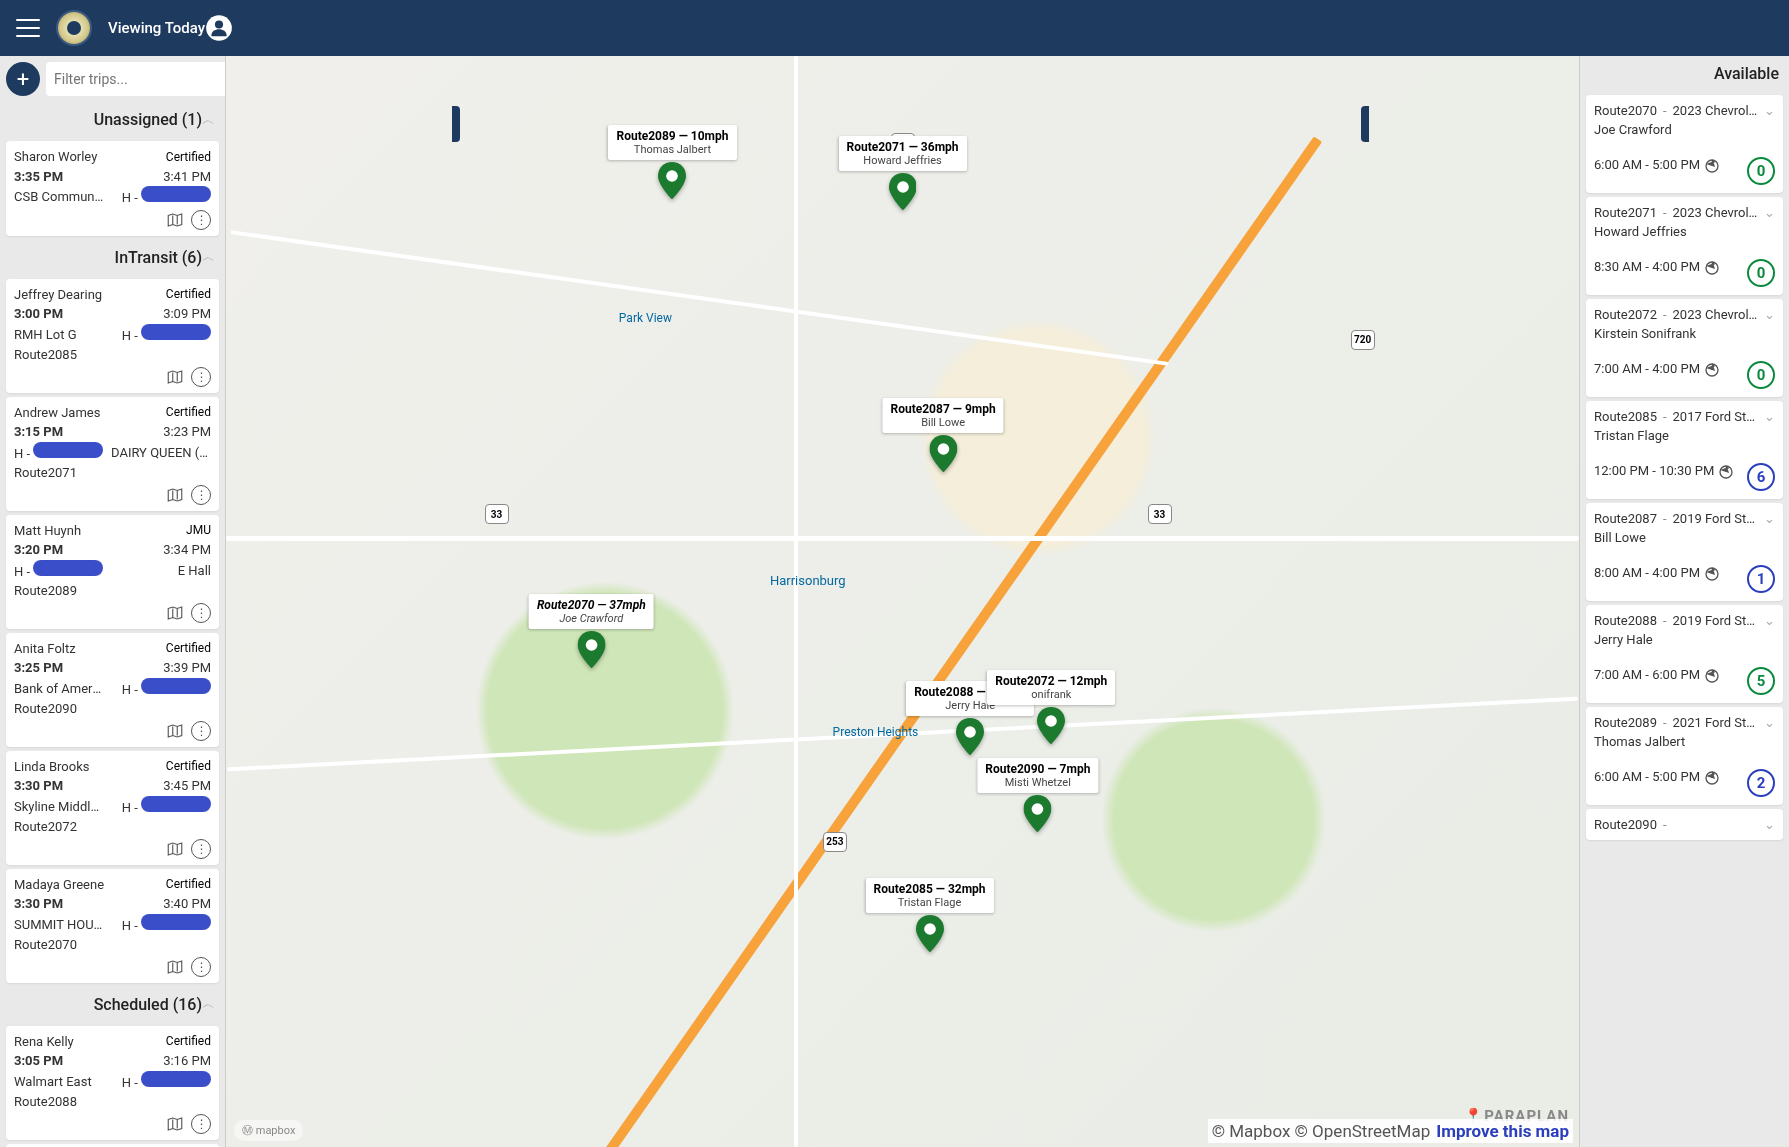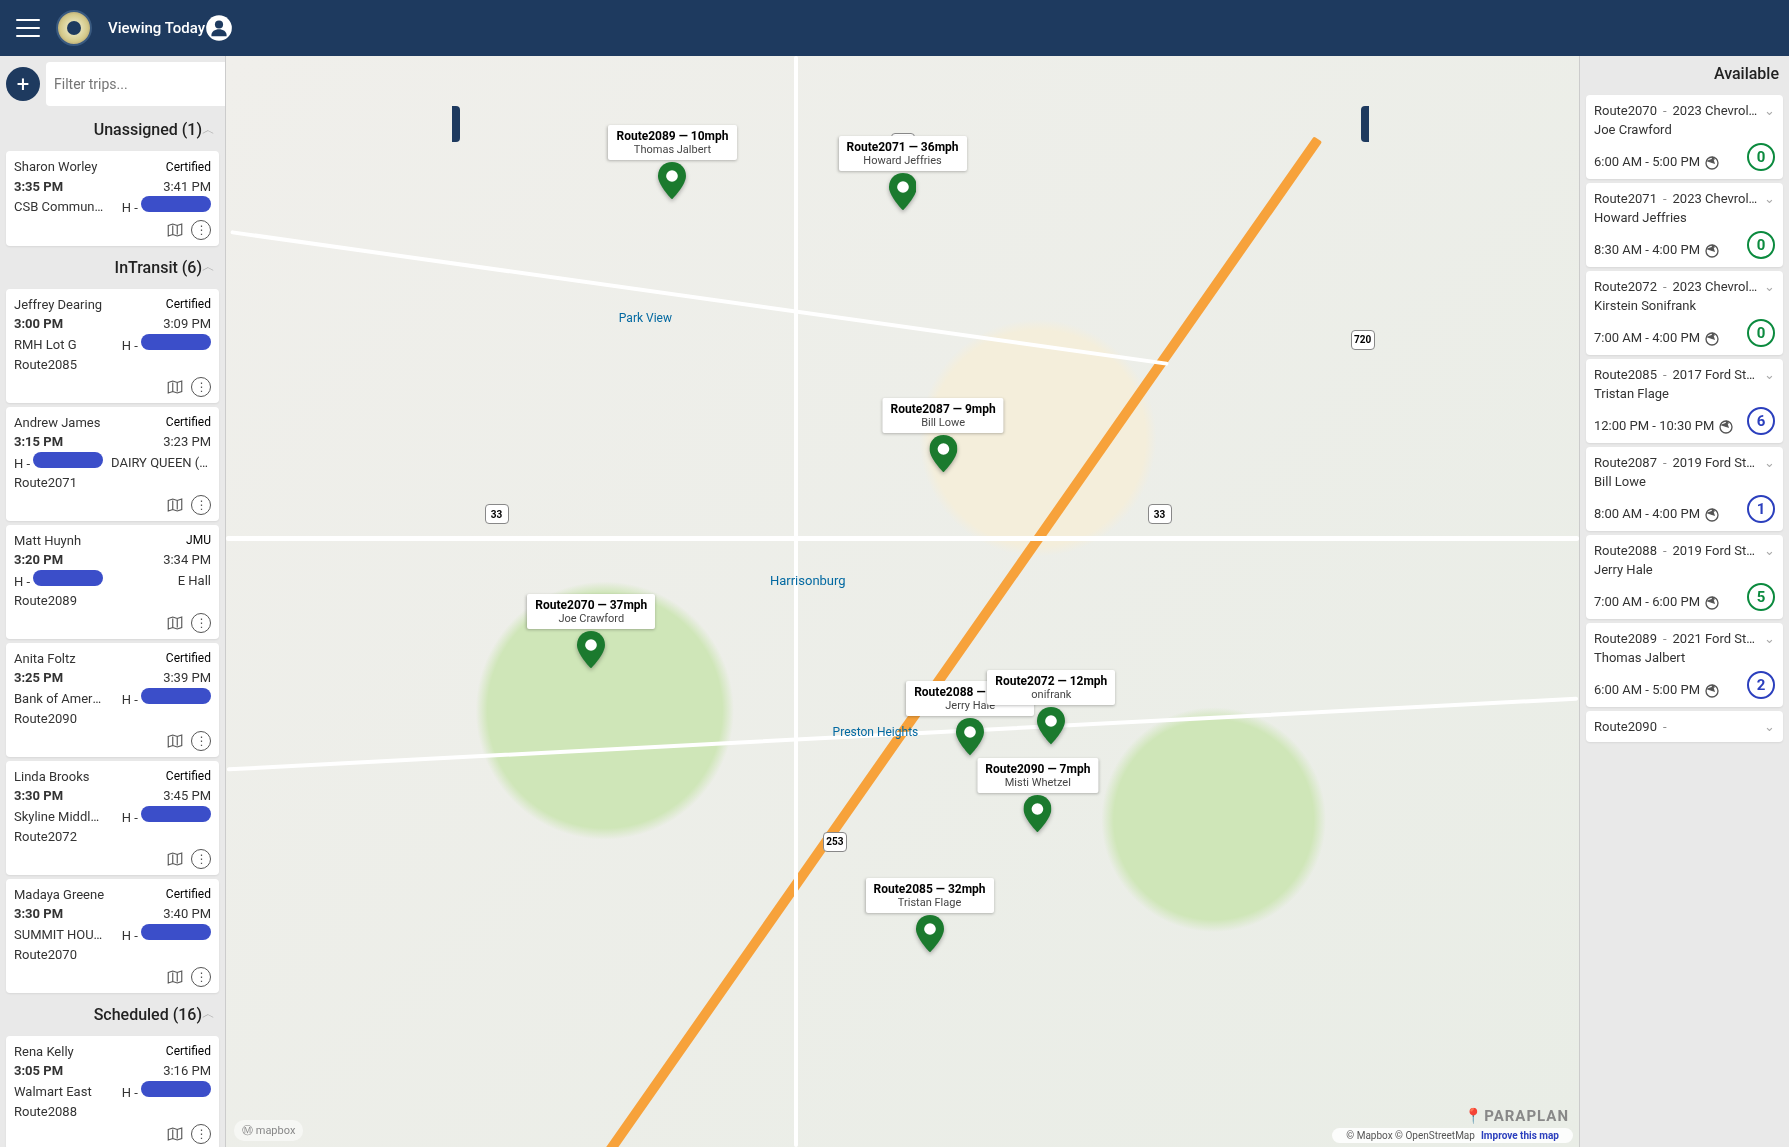--- a/index.html
+++ b/index.html
@@ -12,21 +12,21 @@
 .logo::after{content:"";position:absolute;top:50%;left:50%;width:14px;height:14px;margin:-7px;border-radius:50%;background:#1e3a5f}
 .title{font-size:20px;font-weight:500;flex:1}
 .viewing{font-size:15px;font-weight:500;}
 .avatar-icon{width:28px;height:28px}
 .main{flex:1;display:flex;position:relative;overflow:hidden}
 .panel{background:#e9e9e9;display:flex;flex-direction:column;overflow:hidden}
 .panel-left{width:226px;border-right:1px solid #ccc}
 .panel-right{width:210px;border-left:1px solid #ccc}
 .panel-header{display:flex;align-items:center;padding:6px;gap:6px}
 .plus-btn{width:34px;height:34px;border-radius:50%;background:#1e3a5f;color:#fff;display:flex;align-items:center;justify-content:center;font-size:22px;cursor:pointer;flex-shrink:0}
-.filter-wrap{flex:1;background:#fff;border-radius:4px;display:flex;align-items:center;padding:0 8px;height:44px}
+.filter-wrap{flex:1;background:#fff;border-radius:4px;display:flex;align-items:center;padding:0 8px;height:34px}
 .filter-input{flex:1;border:none;outline:none;font-size:14px;color:#555}
 .clear-x{color:#888;font-size:18px;cursor:pointer;padding:0 2px}
 .scroll{flex:1;overflow-y:auto;overflow-x:hidden}
 .section-head{display:flex;align-items:center;justify-content:flex-end;padding:8px 10px;font-size:16px;font-weight:500;color:#222;cursor:pointer}
 .chev{color:#aaa;font-size:13px}
 .card{background:#fff;border-radius:4px;margin:4px 6px;padding:6px 8px;font-size:13px;color:#333;box-shadow:0 1px 2px rgba(0,0,0,.08);position:relative}
 .card-row{display:flex;justify-content:space-between;align-items:center;line-height:1.5}
 .card .name{color:#333}
 .card .cert{color:#000000;font-size:12px}
 .card .time{font-weight:700}
@@ -37,39 +37,39 @@
 .card-icons{display:flex;justify-content:flex-end;gap:6px;margin-top:2px}
 .icon-btn{width:20px;height:20px;display:flex;align-items:center;justify-content:center;color:#555;cursor:pointer}
 .icon-btn svg{width:18px;height:18px}
 .dots-circle{width:20px;height:20px;border:1.5px solid #555;border-radius:50%;display:flex;align-items:center;justify-content:center;font-size:12px;line-height:1;letter-spacing:-1px}
 .run-card{background:#fff;border-radius:4px;margin:4px 6px;padding:8px 8px;font-size:13px;color:#333;box-shadow:0 1px 2px rgba(0,0,0,.08);position:relative}
 .run-head{display:flex;align-items:center;gap:4px;color:#444}
 .run-head .rid{color:#333}
 .run-head .dash{color:#888;margin:0 2px}
 .run-vehicle{color:#333;font-size:13px;white-space:nowrap;overflow:hidden;text-overflow:ellipsis}
 .run-driver{margin-top:4px}
-.run-time-row{display:flex;align-items:flex-end;justify-content:space-between;margin-top:6px}
+.run-time-row{display:flex;align-items:flex-start;justify-content:space-between;margin-top:20px}
 .run-time{color:#333;font-size:13px}
 .loc-ico{display:inline-flex;width:16px;height:16px;margin-left:4px;vertical-align:middle}
 .count-badge{width:28px;height:28px;border:2px solid #0b8a3e;border-radius:50%;display:flex;align-items:center;justify-content:center;font-weight:700;color:#0b8a3e;font-size:15px}
 .count-badge.blue{border-color:#2b3fbd;color:#2b3fbd}
 .map{flex:1;position:relative;background:#e7eee5}
 .map-canvas{position:absolute;inset:0;background:
  radial-gradient(circle at 60% 35%,#f4eedb 0 10%,transparent 11%),
  radial-gradient(circle at 28% 60%,#cfe6b8 0 10%,transparent 11%),
  radial-gradient(circle at 73% 70%,#cfe6b8 0 8%,transparent 9%),
  linear-gradient(135deg,#f0efeb 0%,#e9ede6 100%)}
 .road{position:absolute;background:#fff;border-radius:2px}
 .hwy{position:absolute;background:#f7a23b;border-radius:2px}
 .marker{position:absolute;transform:translate(-50%,-100%);text-align:center;pointer-events:none}
 .marker .label{background:#fff;border-radius:2px;padding:4px 8px;font-size:12px;font-weight:700;box-shadow:0 1px 3px rgba(0,0,0,.25);white-space:nowrap;margin-bottom:2px}
 .marker .driver{display:block;font-size:11px;font-weight:400;color:#444}
 .pin{width:28px;height:36px;margin:0 auto}
 .pin svg{filter:drop-shadow(0 2px 2px rgba(0,0,0,.3))}
-.map-attr{position:absolute;right:6px;bottom:4px;background:rgba(255,255,255,.85);font-size:10px;color:#555;padding:2px 14px;border-radius:8px}
+.map-attr{position:absolute;right:6px;bottom:4px;background:rgba(255,255,255,.85);font-size:17px;color:#555;padding:2px 4px;border-radius:0}
 .map-attr a{color:#2b3fbd;text-decoration:none;font-weight:700;margin-left:6px}
 .mapbox-logo{position:absolute;left:8px;bottom:6px;background:rgba(255,255,255,.5);color:#888;font-size:11px;padding:3px 8px;border-radius:10px}
 .paraplan{position:absolute;right:10px;bottom:22px;font-size:15px;font-weight:700;letter-spacing:1px;color:#888}
 .paraplan .pin-p{color:#0b8a3e}
 .city-label{position:absolute;color:#0369a1;font-size:13px;font-weight:400;transform:translate(-50%,-50%);pointer-events:none}
 .shield{position:absolute;width:24px;height:20px;background:#fff;border:1.5px solid #888;border-radius:4px;font-size:10px;font-weight:700;display:flex;align-items:center;justify-content:center;transform:translate(-50%,-50%)}
 .tab-nub{position:absolute;width:8px;height:36px;background:#1e3a5f;top:50px}
 .tab-left{left:226px;border-radius:0 4px 4px 0}
 .tab-right{right:210px;border-radius:4px 0 0 4px}
 </style>
@@ -366,21 +366,21 @@
               <circle cx="12" cy="12" r="5" fill="#fff"></circle>
             </svg></div>
         </div>
         <div class="marker" style="left: 53%; top: 38%;">
           <div class="label">Route2087 — 9mph<span class="driver">Bill Lowe</span></div>
           <div class="pin"><svg viewBox="0 0 24 32">
               <path d="M12 0C5 0 0 5 0 12c0 8 12 20 12 20s12-12 12-20C24 5 19 0 12 0z" fill="#1b7a2e"></path>
               <circle cx="12" cy="12" r="5" fill="#fff"></circle>
             </svg></div>
         </div>
-        <div class="marker" style="left: 27%; top: 56%;">
+        <div class="marker" style="left: 27%; top: 56%; font-style: italic;">
           <div class="label">Route2070 — 37mph<span class="driver">Joe Crawford</span></div>
           <div class="pin"><svg viewBox="0 0 24 32">
               <path d="M12 0C5 0 0 5 0 12c0 8 12 20 12 20s12-12 12-20C24 5 19 0 12 0z" fill="#1b7a2e"></path>
               <circle cx="12" cy="12" r="5" fill="#fff"></circle>
             </svg></div>
         </div>
         <div class="marker" style="left: 55%; top: 64%;">
           <div class="label">Route2088 — 13mph<span class="driver">Jerry Hale</span></div>
           <div class="pin"><svg viewBox="0 0 24 32">
               <path d="M12 0C5 0 0 5 0 12c0 8 12 20 12 20s12-12 12-20C24 5 19 0 12 0z" fill="#1b7a2e"></path>

